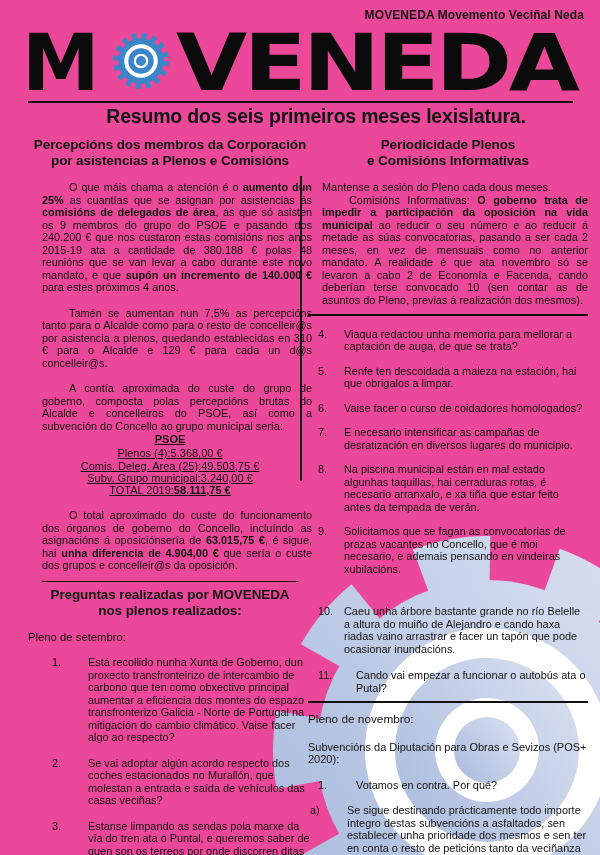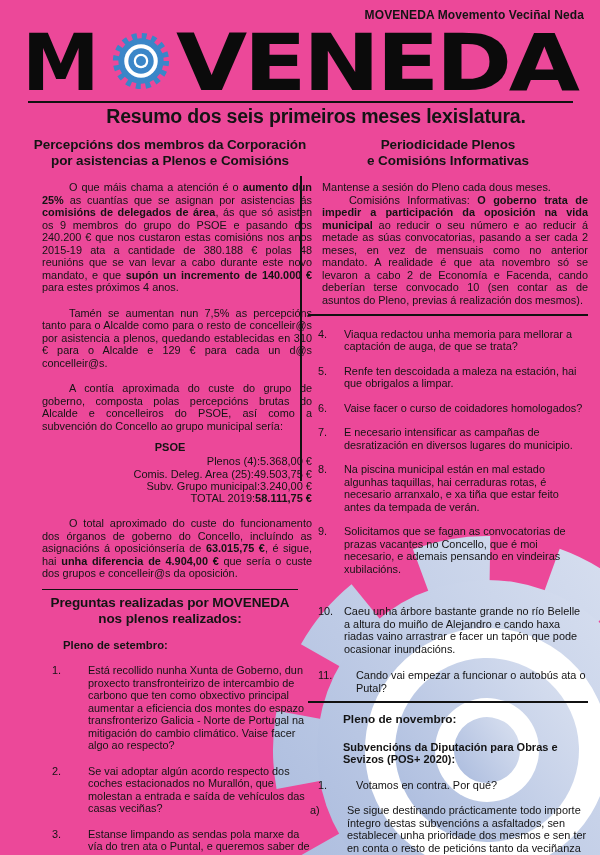--- a/index.html
+++ b/index.html
@@ -27,27 +27,27 @@
   .divider-v{position:absolute;left:300px;top:176px;width:2px;height:305px;background:#111;z-index:2;}
   h2{margin:0;font-size:13.5px;line-height:15.5px;font-weight:bold;text-align:center;letter-spacing:-.1px;}
   p{margin:13px 0 0 14px;font-size:10.9px;line-height:12.5px;}
   .just{text-align:justify;}
   .ind{text-indent:27px;}
   .tight{margin-top:0;}
   .hrule{height:1.5px;background:#111;margin:9px auto 0 auto;}
   .hrule.w-left{width:256px;}
   .hrule.w-right{width:100%;margin-top:8px;}
   .hrule.w-right2{margin-top:7px;}
-  .subhead{margin-top:13px;font-size:11.3px;font-weight:bold;margin-left:35px;}
+  .subhead{margin-top:13px;font-size:11.3px;font-weight:normal;}
   .subhead.nov{margin-top:9px;font-size:11.8px;}
   .subhead.subv{margin-top:15px;font-size:11px;}
   
-  .tbl{margin-top:9px;font-size:11px;line-height:12.3px;}
+  .tbl{margin-top:1px;font-size:11px;line-height:12.3px;text-decoration:underline;}
   .tbl-title{text-align:center;font-weight:bold;margin-bottom:2px;}
-  .trow{display:flex;justify-content:flex-end;}
+  .trow{display:flex;justify-content:center;}
   .trow .tvalue{text-align:right;}
   .trow.total .tvalue{font-weight:bold;}
   
   .qitem{display:flex;margin-top:13px;font-size:10.9px;line-height:12.5px;}
   .col-right .qitem{margin-top:12px;}
   .qitem.gap-big{margin-top:30px;}
   .qitem.gap-mid{margin-top:14px;gap:12px;}
   .col-left .qnum{flex:0 0 60px;padding-left:24px;box-sizing:border-box;}
   .col-right .qnum{flex:0 0 36px;padding-left:10px;box-sizing:border-box;}
   .lnum{flex:0 0 39px;padding-left:2px;box-sizing:border-box;}

